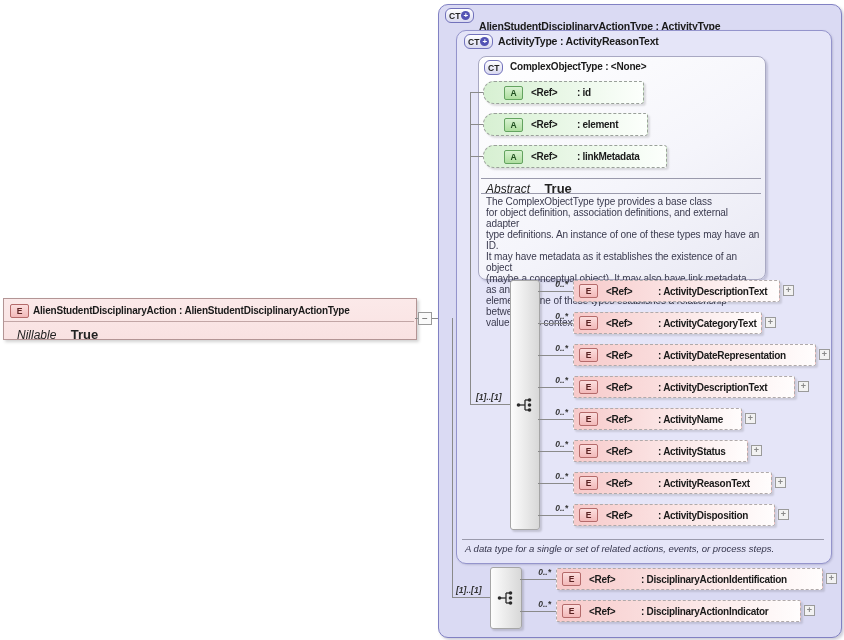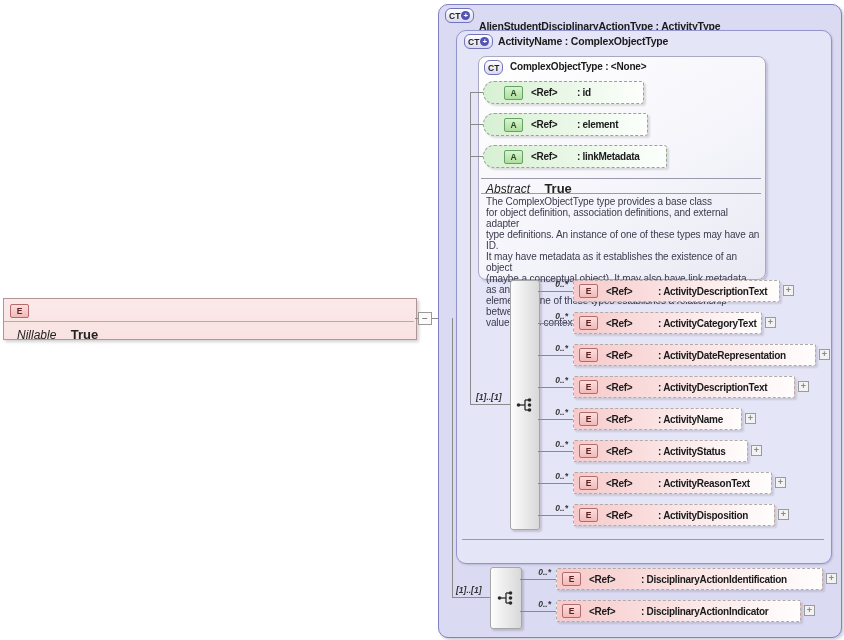--- a/index.html
+++ b/index.html
@@ -78,20 +78,21 @@
   .annot-text{position:absolute;font-style:italic;font-size:9.5px;color:#33334a;white-space:nowrap;}
   .seq-icon{display:block;}
 </style>
 </head>
 <body>
 
 <div id="canvas">
 
   <div class="root-box" style="left:3px;top:298px;width:412px;height:40px;"></div>
   <span class="mini-badge badge-e abs" style="left:10px;top:304px;">E</span>
+  <div class="root-title" style="left:33px;top:305px;">AlienStudentDisciplinaryAction : AlienStudentDisciplinaryActionType</div>
   <div class="hr-line" style="left:4px;top:321px;width:410px;"></div>
   <div class="abs" style="left:17px;top:325px;">
     <span class="prop-label">Nillable</span>
     <span class="prop-value" style="margin-left:10px;">True</span>
   </div>
 
   <div class="hline" style="left:415px;top:318px;width:4px;"></div>
   <div class="minus-box" style="left:418px;top:312px;">−</div>
   <div class="hline" style="left:432px;top:318px;width:21px;"></div>
 
@@ -100,21 +101,21 @@
     <span>CT</span>
       <span class="plus-circle">+</span>
   </span>
   <div class="panel-title" style="left:479px;top:20px;">AlienStudentDisciplinaryActionType : ActivityType</div>
 
   <div class="ct-panel inner" style="left:456px;top:30px;width:374px;height:532px;"></div>
   <span class="ct-badge" style="left:464px;top:34px;">
     <span>CT</span>
       <span class="plus-circle">+</span>
   </span>
-  <div class="panel-title" style="left:498px;top:35px;">ActivityName : ComplexObjectType</div>
+  <div class="panel-title" style="left:498px;top:35px;">ActivityType : ActivityReasonText</div>
 
   <div class="cot-card" style="left:478px;top:56px;width:286px;height:222px;"></div>
   <span class="ct-badge" style="left:484px;top:60px;">
     <span>CT</span>
   </span>
   <div class="panel-title" style="left:510px;top:61px;font-size:10px;">ComplexObjectType : &lt;None&gt;</div>
 
   <div class="hline" style="left:470px;top:92px;width:14px;"></div>
   <div class="hline" style="left:470px;top:124px;width:14px;"></div>
   <div class="hline" style="left:470px;top:156px;width:14px;"></div>
@@ -234,20 +235,21 @@
   <div class="plus-box" style="left:775px;top:477px;">+</div>
 
   <div class="elem-box" style="left:573px;top:504px;width:202px;">
     <span class="mini-badge badge-e">E</span>
     <span class="ref-label">&lt;Ref&gt;</span>
     <span class="name-label">: ActivityDisposition</span>
   </div>
   <div class="plus-box" style="left:778px;top:509px;">+</div>
 
   <div class="gray-rule" style="left:462px;top:539px;width:362px;"></div>
+  <div class="annot-text" style="left:465px;top:543px;">A data type for a single or set of related actions, events, or process steps.</div>
 
   <div class="vline" style="left:452px;top:318px;height:280px;"></div>
   <div class="hline" style="left:452px;top:597px;width:38px;"></div>
   <div class="card-label" style="left:456px;top:585px;">[1]..[1]</div>
 
   <div class="seq-bar" style="left:490px;top:567px;width:30px;height:60px;">
     <svg class="seq-icon" width="20" height="18" viewBox="0 0 20 18">
       <line x1="3" y1="9" x2="10" y2="9" stroke="#2a2a2a" stroke-width="1.3"></line>
       <line x1="10" y1="4" x2="10" y2="14" stroke="#2a2a2a" stroke-width="1.3"></line>
       <line x1="10" y1="4" x2="14" y2="4" stroke="#2a2a2a" stroke-width="1.3"></line>

